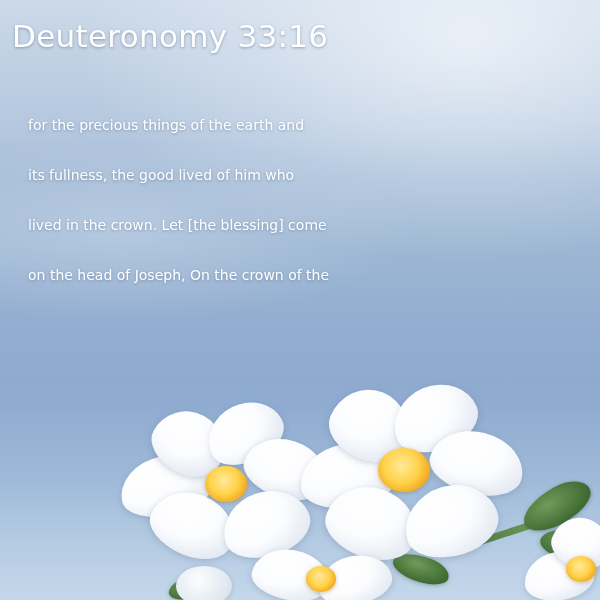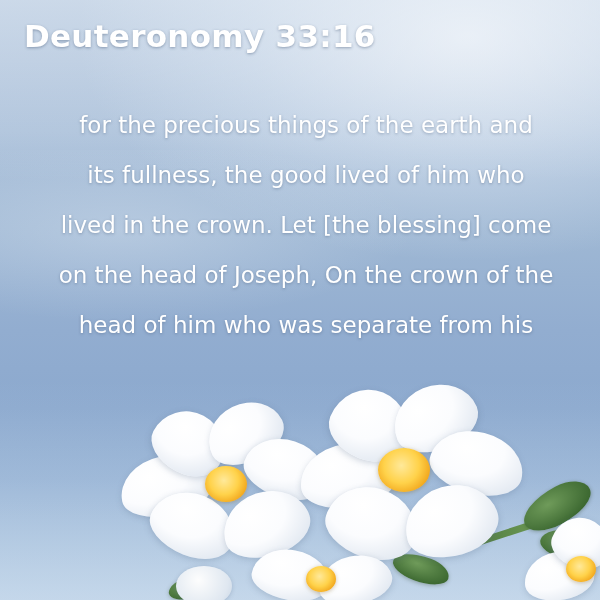--- a/index.html
+++ b/index.html
@@ -43,37 +43,36 @@
     background: radial-gradient(ellipse 420px 130px at 20% 40%, rgba(225,234,245,0.35), rgba(225,234,245,0) 70%);
   }
   .haze.h3 {
     bottom: 0; height: 220px;
     background: linear-gradient(180deg, rgba(255,255,255,0.0), rgba(210,226,242,0.45));
   }
 
   
   .title {
     position: absolute;
-    left: 24px;
+    left: 12px;
     top: 18px;
     font-size: 31px;
-    font-weight: bold;
+    font-weight: normal;
     color: #ffffff;
     letter-spacing: 0.3px;
     text-shadow: 0 1px 3px rgba(60,80,110,0.45);
     white-space: nowrap;
   }
   .verse {
     position: absolute;
     left: 28px;
     right: 16px;
     top: 100px;
-    text-align: center;
     color: #ffffff;
-    font-size: 23px;
+    font-size: 14px;
     line-height: 50px;
     text-shadow: 0 1px 3px rgba(60,80,110,0.40);
   }
   .verse .ln { display: block; white-space: nowrap; }
 
   
   .flowers {
     position: absolute;
     left: 0; right: 0; bottom: 0;
     height: 230px;
@@ -153,16 +152,15 @@
     <div class="bud" style="left:176px; top:196px; width:56px; height:40px;"></div>
   </div>
 
   <div class="title">Deuteronomy 33:16</div>
 
   <div class="verse">
     <span class="ln">for the precious things of the earth and</span>
     <span class="ln">its fullness, the good lived of him who</span>
     <span class="ln">lived in the crown. Let [the blessing] come</span>
     <span class="ln">on the head of Joseph, On the crown of the</span>
-    <span class="ln">head of him who was separate from his</span>
   </div>
 
 </div>
 
 </body></html>

